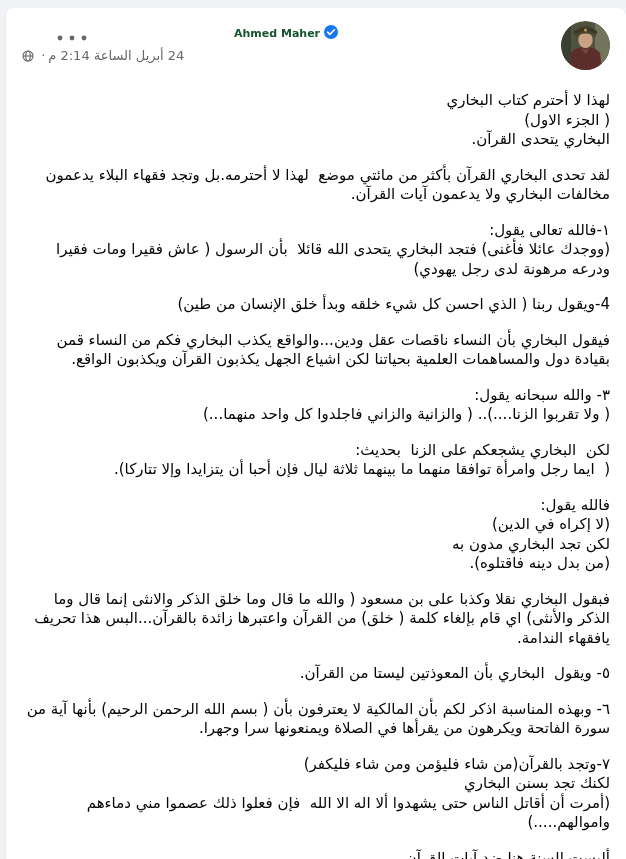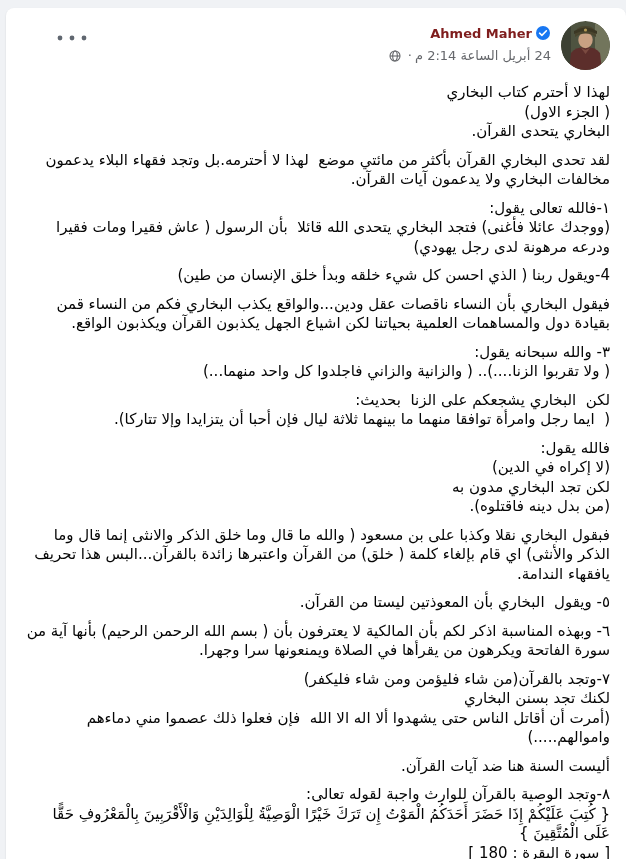--- a/index.html
+++ b/index.html
@@ -38,37 +38,37 @@
     margin-left: 10px;
     cursor: pointer;
     box-shadow: inset 0 0 0 1px rgba(0,0,0,0.1);
   }
   .hinfo {
     flex: 1 1 auto;
     padding-top: 3px;
     min-width: 0;
   }
   .name-row {
-    text-align: right;
-    font-size: 13px;
+    text-align: center;
+    font-size: 11px;
     font-weight: bold;
-    color: #7f1d1d;
+    color: #14532d;
     line-height: 20px;
     white-space: nowrap;
   }
   .badge {
     display: inline-block;
     vertical-align: -2px;
     margin-right: 1px;
     margin-left: 4px;
   }
   .author { cursor: pointer; }
   .time-row {
     margin-top: 1px;
-    text-align: right;
+    text-align: left;
     font-size: 13px;
     color: #65676B;
     line-height: 18px;
     white-space: nowrap;
   }
   .time-row .dot-sep { margin: 0 3px; }
   .globe { vertical-align: -2px; }
   .more-btn {
     position: absolute;
     top: 16px;
@@ -87,21 +87,21 @@
   .post-body {
     padding: 5px 16px 14px 16px;
     font-size: 15px;
     line-height: 1.3;
     color: #050505;
     text-align: right;
     direction: rtl;
   }
   .para {
     white-space: pre-wrap;
-    margin: 8px 0 9px 0;
+    margin: 16px 0 9px 0;
   }
   .para:last-child { margin-bottom: 0; }
 </style>
 </head>
 <body>
 
 <div class="card">
 
   <div class="header">
 

